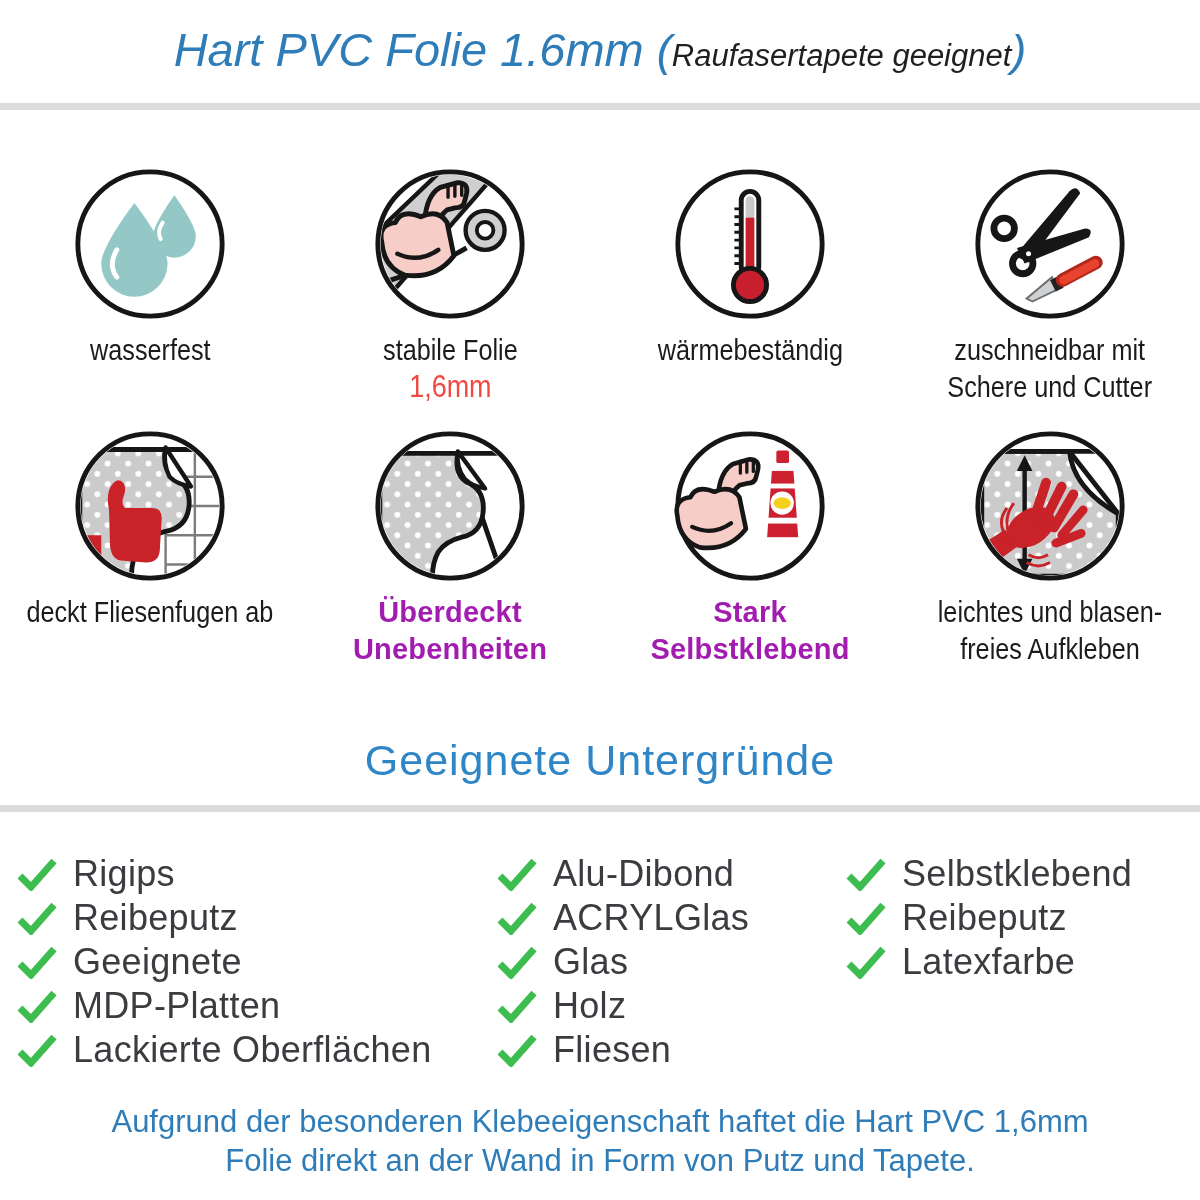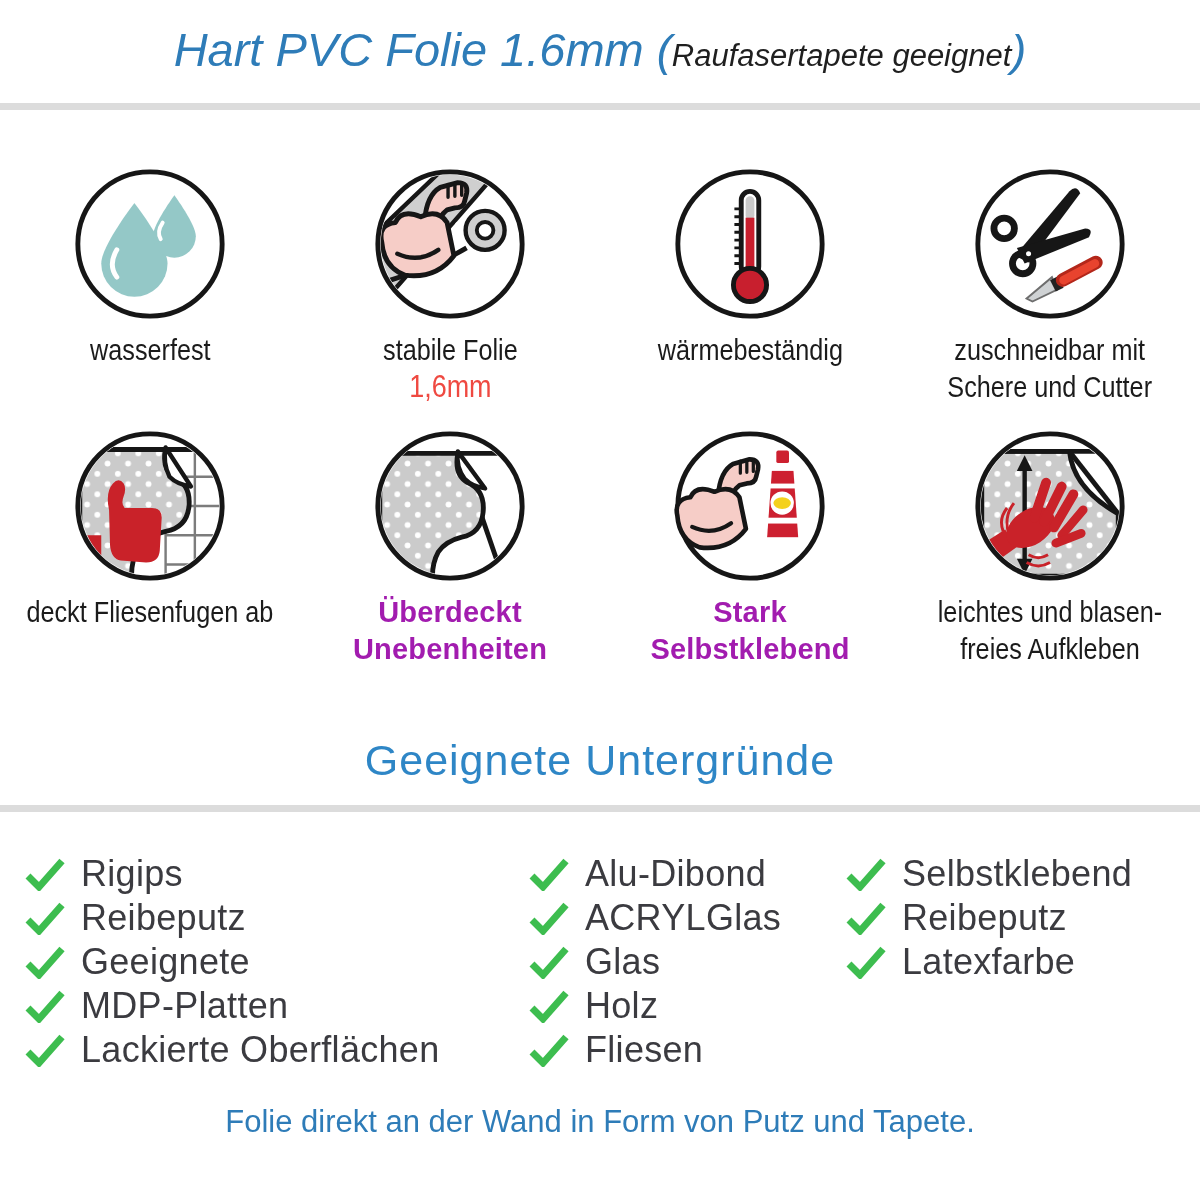--- a/index.html
+++ b/index.html
@@ -26,22 +26,22 @@
   .caption{margin-top:10px;font-size:29px;line-height:37px;color:#1b1b1b;text-align:center;
            transform:scaleX(.87);transform-origin:50% 0;white-space:nowrap;}
   .caption.bold{font-weight:700;transform:none;font-size:29px;color:#a21caf;letter-spacing:.2px;}
   .caption-sub{font-size:31px;line-height:36px;color:#ef4941;text-align:center;
                transform:scaleX(.87);transform-origin:50% 0;}
 
   
   .surfaces-heading{position:absolute;top:736px;left:0;width:100%;text-align:center;
                     font-size:43px;font-weight:500;color:#2e86c6;letter-spacing:1px;}
   .col{position:absolute;top:852px;display:flex;flex-direction:column;}
-  #col1{left:24px;}
-  #col2{left:528px;}
+  #col1{left:16px;}
+  #col2{left:496px;}
   #col3{left:845px;}
   .item{height:44px;display:flex;align-items:center;gap:15px;font-size:36px;font-weight:500;
         color:#3b3b40;letter-spacing:.3px;white-space:nowrap;}
   .check{width:42px;height:34px;flex:0 0 auto;}
 
   
   .note{position:absolute;top:1102px;left:0;width:100%;text-align:center;
         color:#2e7cb8;font-size:31px;line-height:39px;}
 </style>
 </head>
@@ -337,16 +337,17 @@
       </div>
     <div class="item">
         <svg class="check" viewBox="0 0 42 34">
           <polyline points="4,19 15,30 38,4" fill="none" stroke="#3dbd4f" stroke-width="7"></polyline>
         </svg>
         <span>Latexfarbe</span>
       </div>
   </div>
 
   <div class="note">
+    <div>Aufgrund der besonderen Klebeeigenschaft haftet die Hart PVC 1,6mm</div>
     <div>Folie direkt an der Wand in Form von Putz und Tapete.</div>
   </div>
 
 </div>
 
 </body></html>

